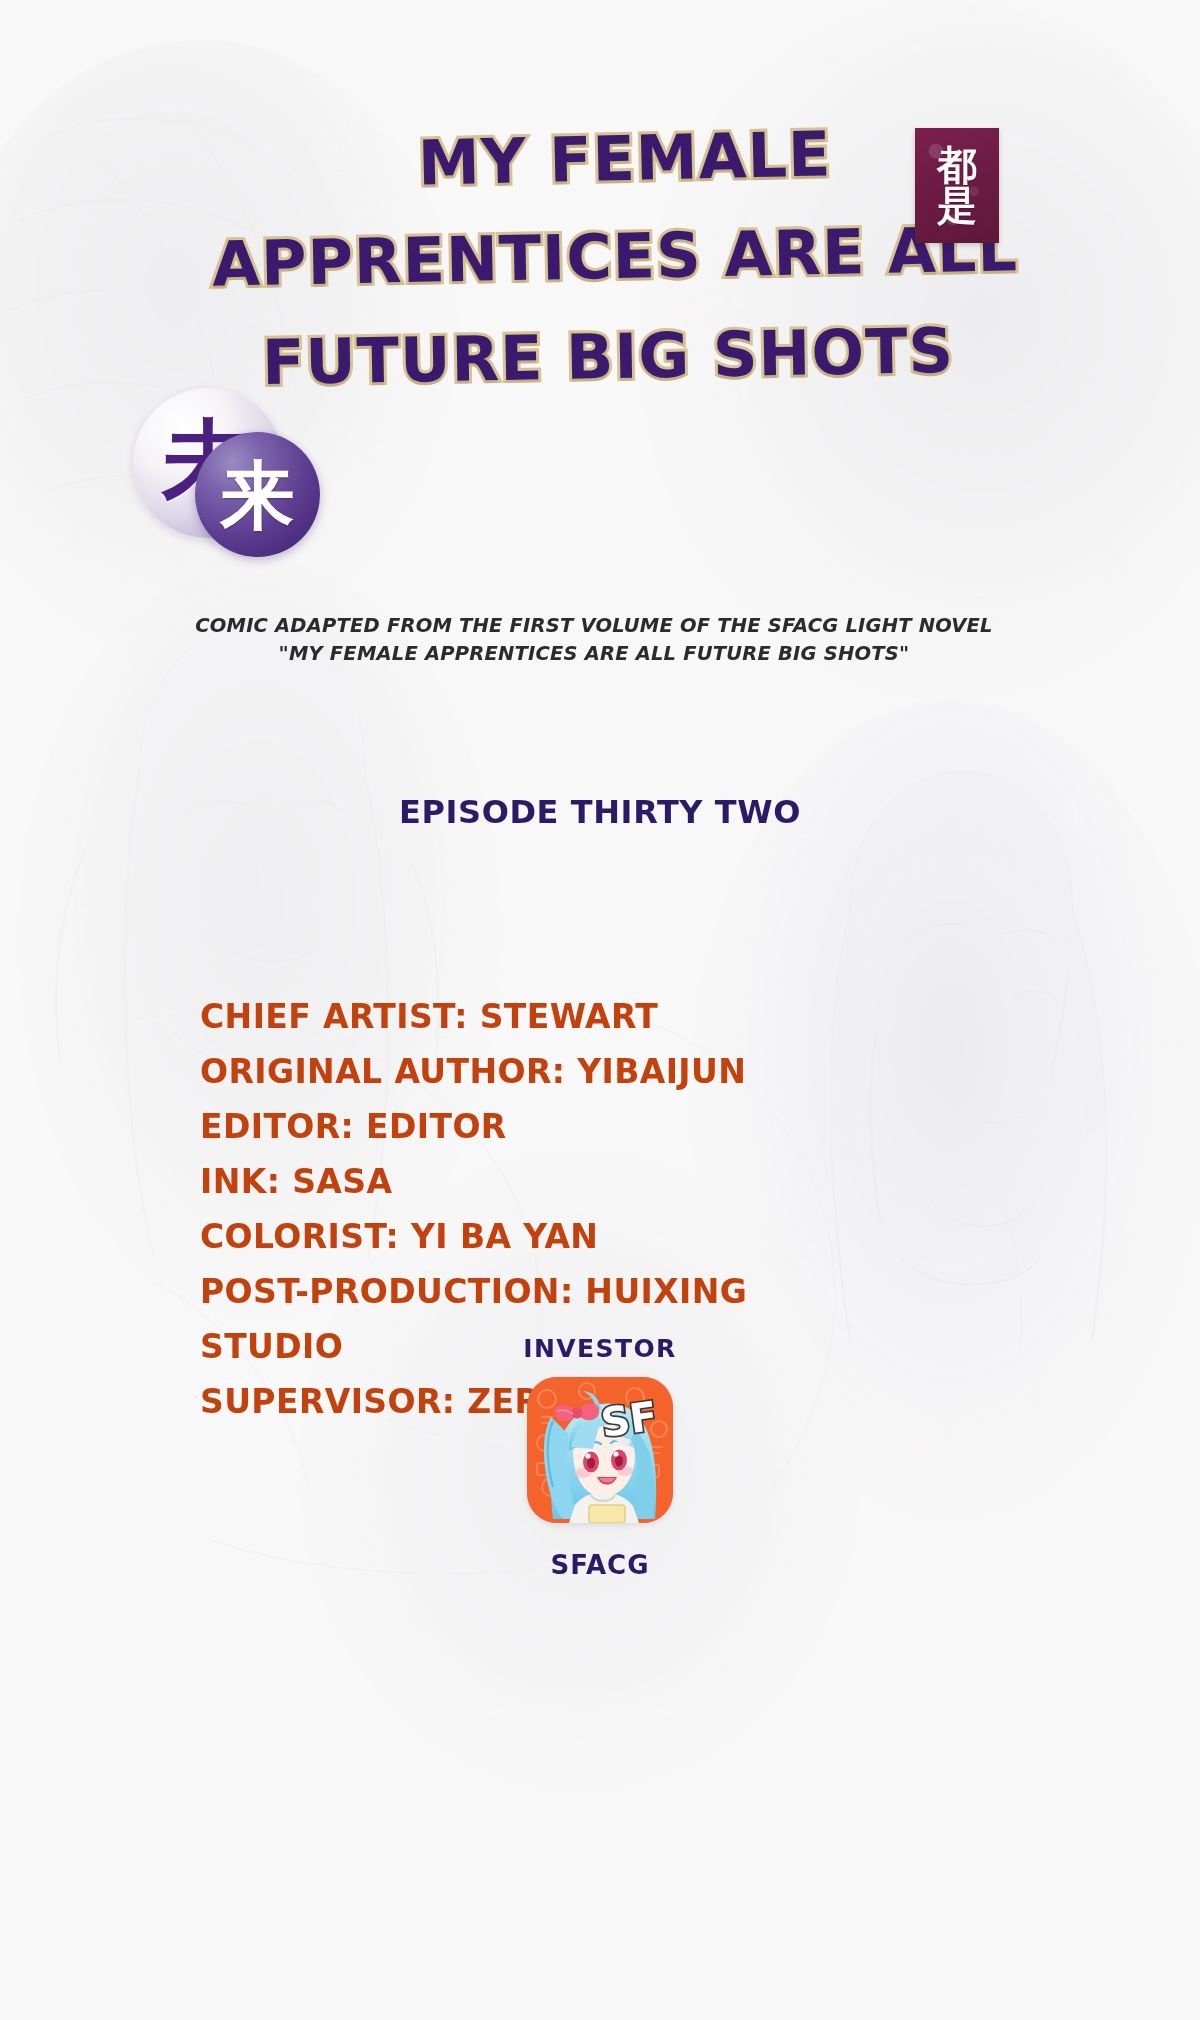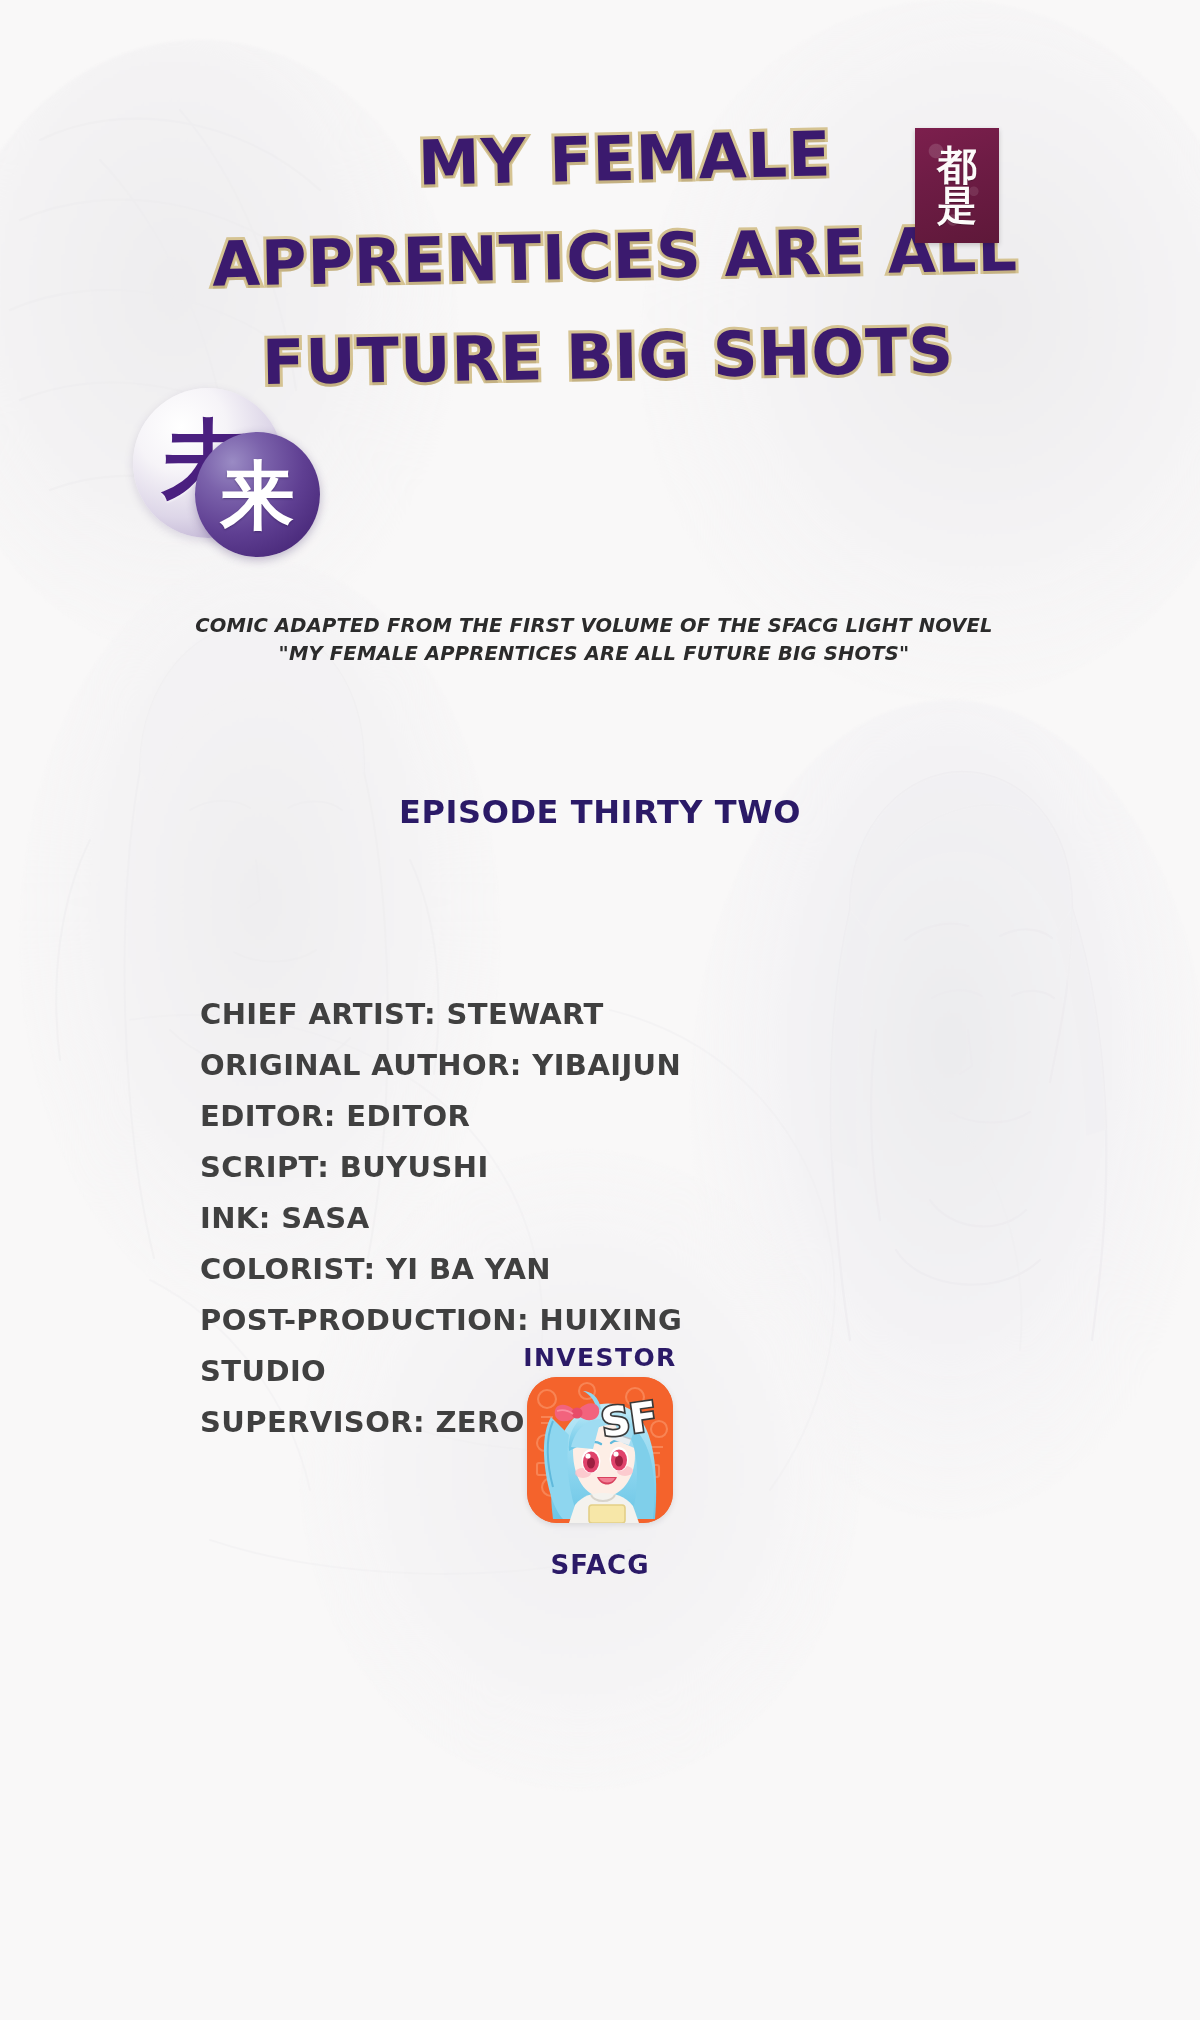--- a/index.html
+++ b/index.html
@@ -91,29 +91,29 @@
   .episode{
     position:absolute;left:0;top:793px;width:1200px;text-align:center;
     font-family:"DejaVu Sans",sans-serif;font-weight:bold;
     font-size:32px;color:#2b1a67;letter-spacing:.6px;
   }
 
   
   .credits{position:absolute;left:200px;top:1000px;width:800px;}
   .credit-line{
     font-family:"DejaVu Sans",sans-serif;font-weight:bold;
-    font-size:29px;color:#404040;letter-spacing:.4px;
+    font-size:33px;color:#c2410c;letter-spacing:.4px;
     line-height:1;margin-bottom:22px;white-space:nowrap;
   }
 
   
   .investor-label{
     position:absolute;left:0;top:1334px;width:1200px;text-align:center;
     font-family:"DejaVu Sans",sans-serif;font-weight:bold;
-    font-size:25px;color:#2b1a67;letter-spacing:1.4px;margin-top:9px;
+    font-size:25px;color:#2b1a67;letter-spacing:1.4px;
   }
   .logo-box{
     position:absolute;left:527px;top:1377px;width:146px;height:146px;
     border-radius:30px;overflow:hidden;
     background:#f4632c;
     box-shadow:0 2px 6px rgba(0,0,0,.10);
   }
   .logo-box svg{display:block;width:146px;height:146px;}
   .brand-label{
     position:absolute;left:0;top:1550px;width:1200px;text-align:center;
@@ -228,21 +228,20 @@
     <div>COMIC ADAPTED FROM THE FIRST VOLUME OF THE SFACG LIGHT NOVEL</div>
     <div>"MY FEMALE APPRENTICES ARE ALL FUTURE BIG SHOTS"</div>
   </div>
 
   <div class="episode">EPISODE THIRTY TWO</div>
 
   <div class="credits">
     <div class="credit-line">CHIEF ARTIST: STEWART</div>
     <div class="credit-line">ORIGINAL AUTHOR: YIBAIJUN</div>
     <div class="credit-line">EDITOR: EDITOR</div>
-    <div class="credit-line">SCRIPT: BUYUSHI</div>
     <div class="credit-line">INK: SASA</div>
     <div class="credit-line">COLORIST: YI BA YAN</div>
     <div class="credit-line">POST-PRODUCTION: HUIXING</div>
     <div class="credit-line">STUDIO</div>
     <div class="credit-line">SUPERVISOR: ZERO</div>
   </div>
 
   <div class="investor-label">INVESTOR</div>
 
   <div class="logo-box">

